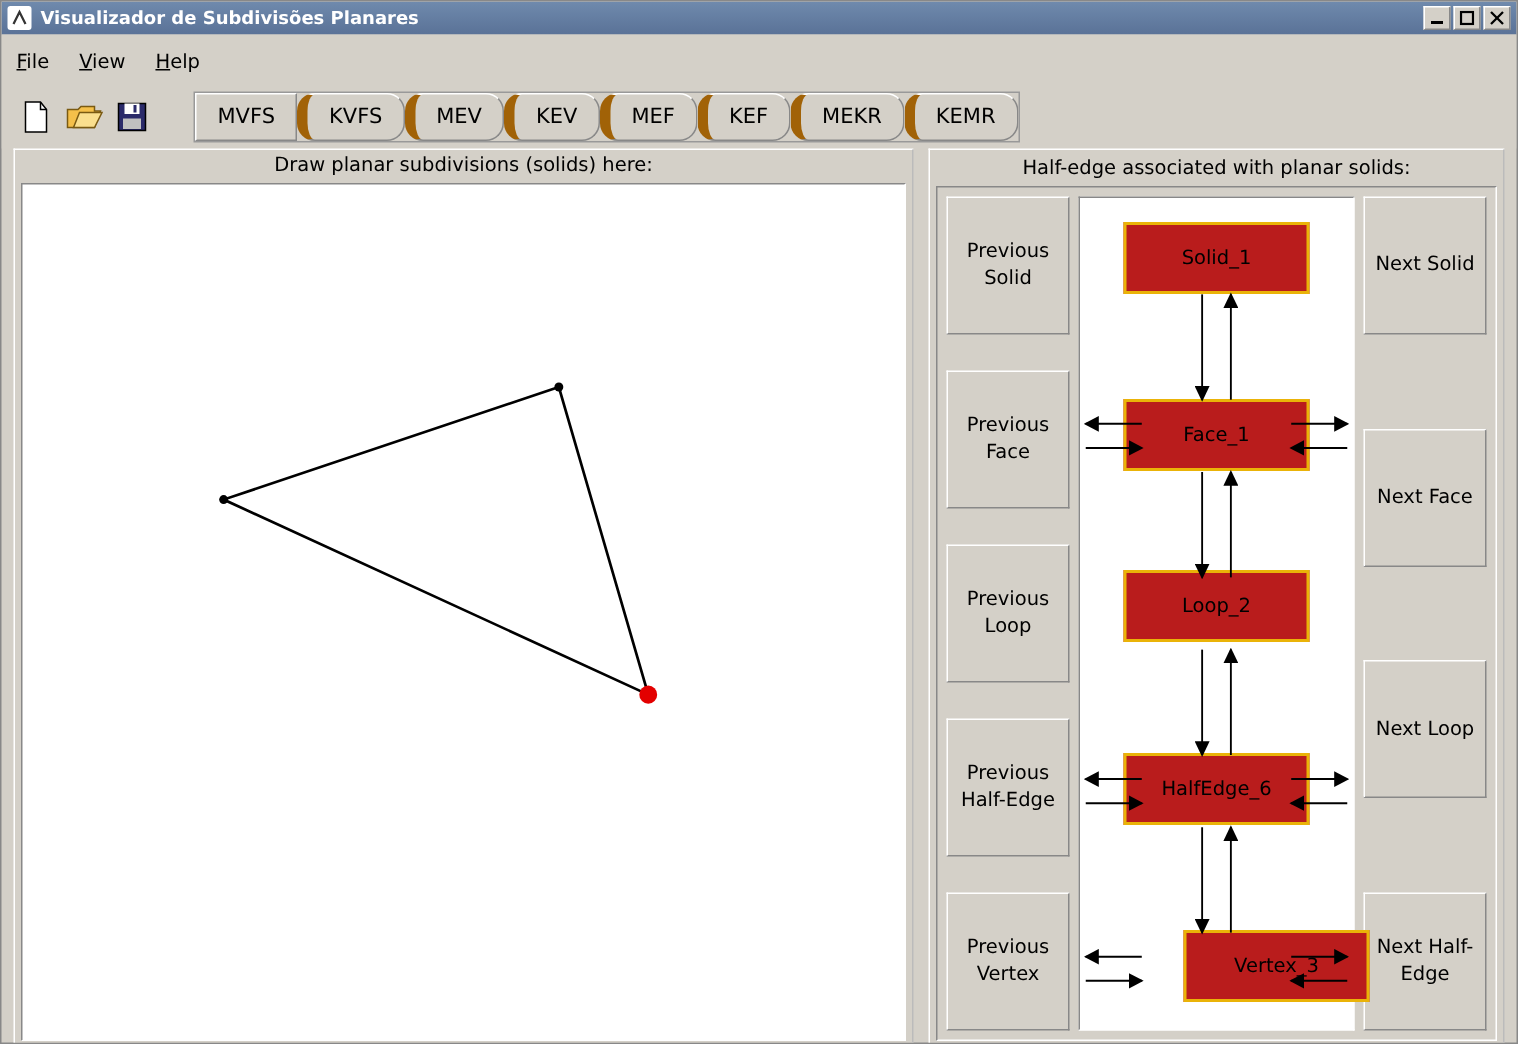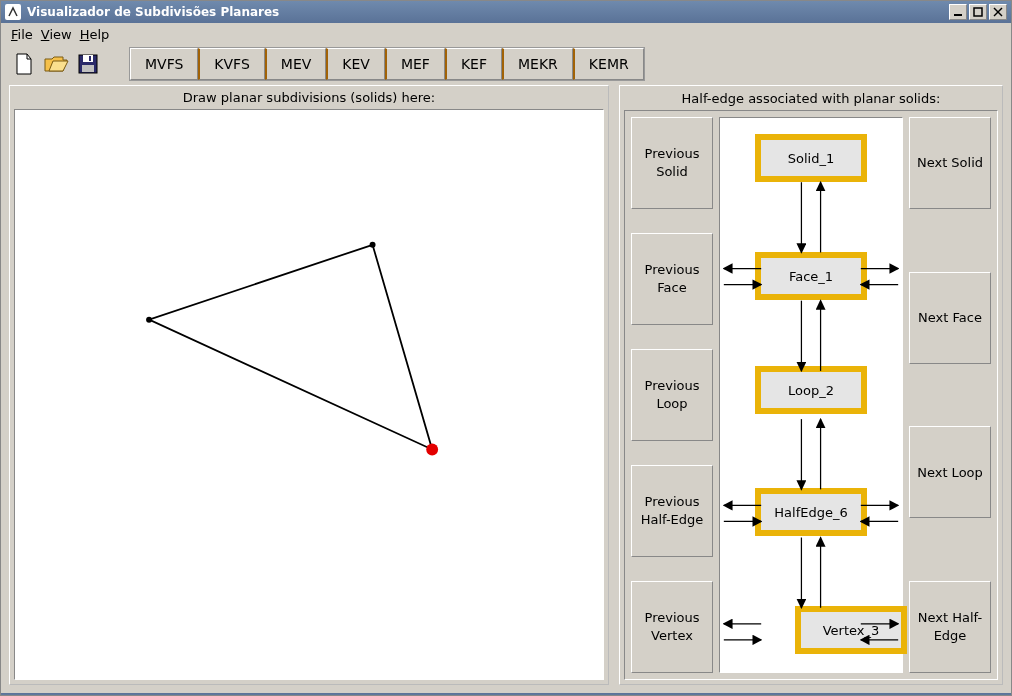--- a/index.html
+++ b/index.html
@@ -43,22 +43,22 @@
     display: flex; align-items: center; justify-content: center;
     font-size: 10px;
     color: #000;
   }
   
   .menubar {
     display: flex;
     align-items: center;
     height: 22px;
     background: #d4d0c8;
-    padding: 4px 6px;
-    gap: 0;
+    padding: 18px 6px;
+    gap: 12px;
   }
   .menuitem { padding: 2px 4px; cursor: default; }
   .menuitem .ul { text-decoration: underline; }
   
   .toolbar {
     display: flex;
     align-items: stretch;
     height: 40px;
     background: #d4d0c8;
     padding: 2px 6px 4px 6px;
@@ -84,21 +84,21 @@
     border-right: 1px solid #888;
     border-bottom: 1px solid #888;
     background: #d4d0c8;
     padding: 0 14px;
     display: flex;
     align-items: center;
     font-size: 14px;
     min-width: 56px;
     justify-content: center;
   }
-  .op-btn + .op-btn { border-left: 2px solid #a16207; }
+  .op-btn + .op-btn { border-left: 7px solid #a16207; border-radius: 12px; }
   
   .workarea {
     display: flex;
     gap: 10px;
     padding: 0 8px 8px 8px;
     height: calc(696px - 22px - 22px - 40px - 4px);
   }
   .panel {
     background: #d4d0c8;
     display: flex;
@@ -161,23 +161,23 @@
     border: 1px solid #888;
     border-top-color: #888;
     border-left-color: #888;
     border-right-color: #fff;
     border-bottom-color: #fff;
     position: relative;
   }
   
   .node {
     position: absolute;
-    border: 6px solid #eab308;
-    background: #e5e5e5;
-    width: 112px;
+    border: 2px solid #eab308;
+    background: #b91c1c;
+    width: 124px;
     height: 48px;
     display: flex;
     align-items: center;
     justify-content: center;
     font-size: 13px;
     left: 50%;
     transform: translateX(-50%);
   }
   
   .graph-canvas svg.arrows {

